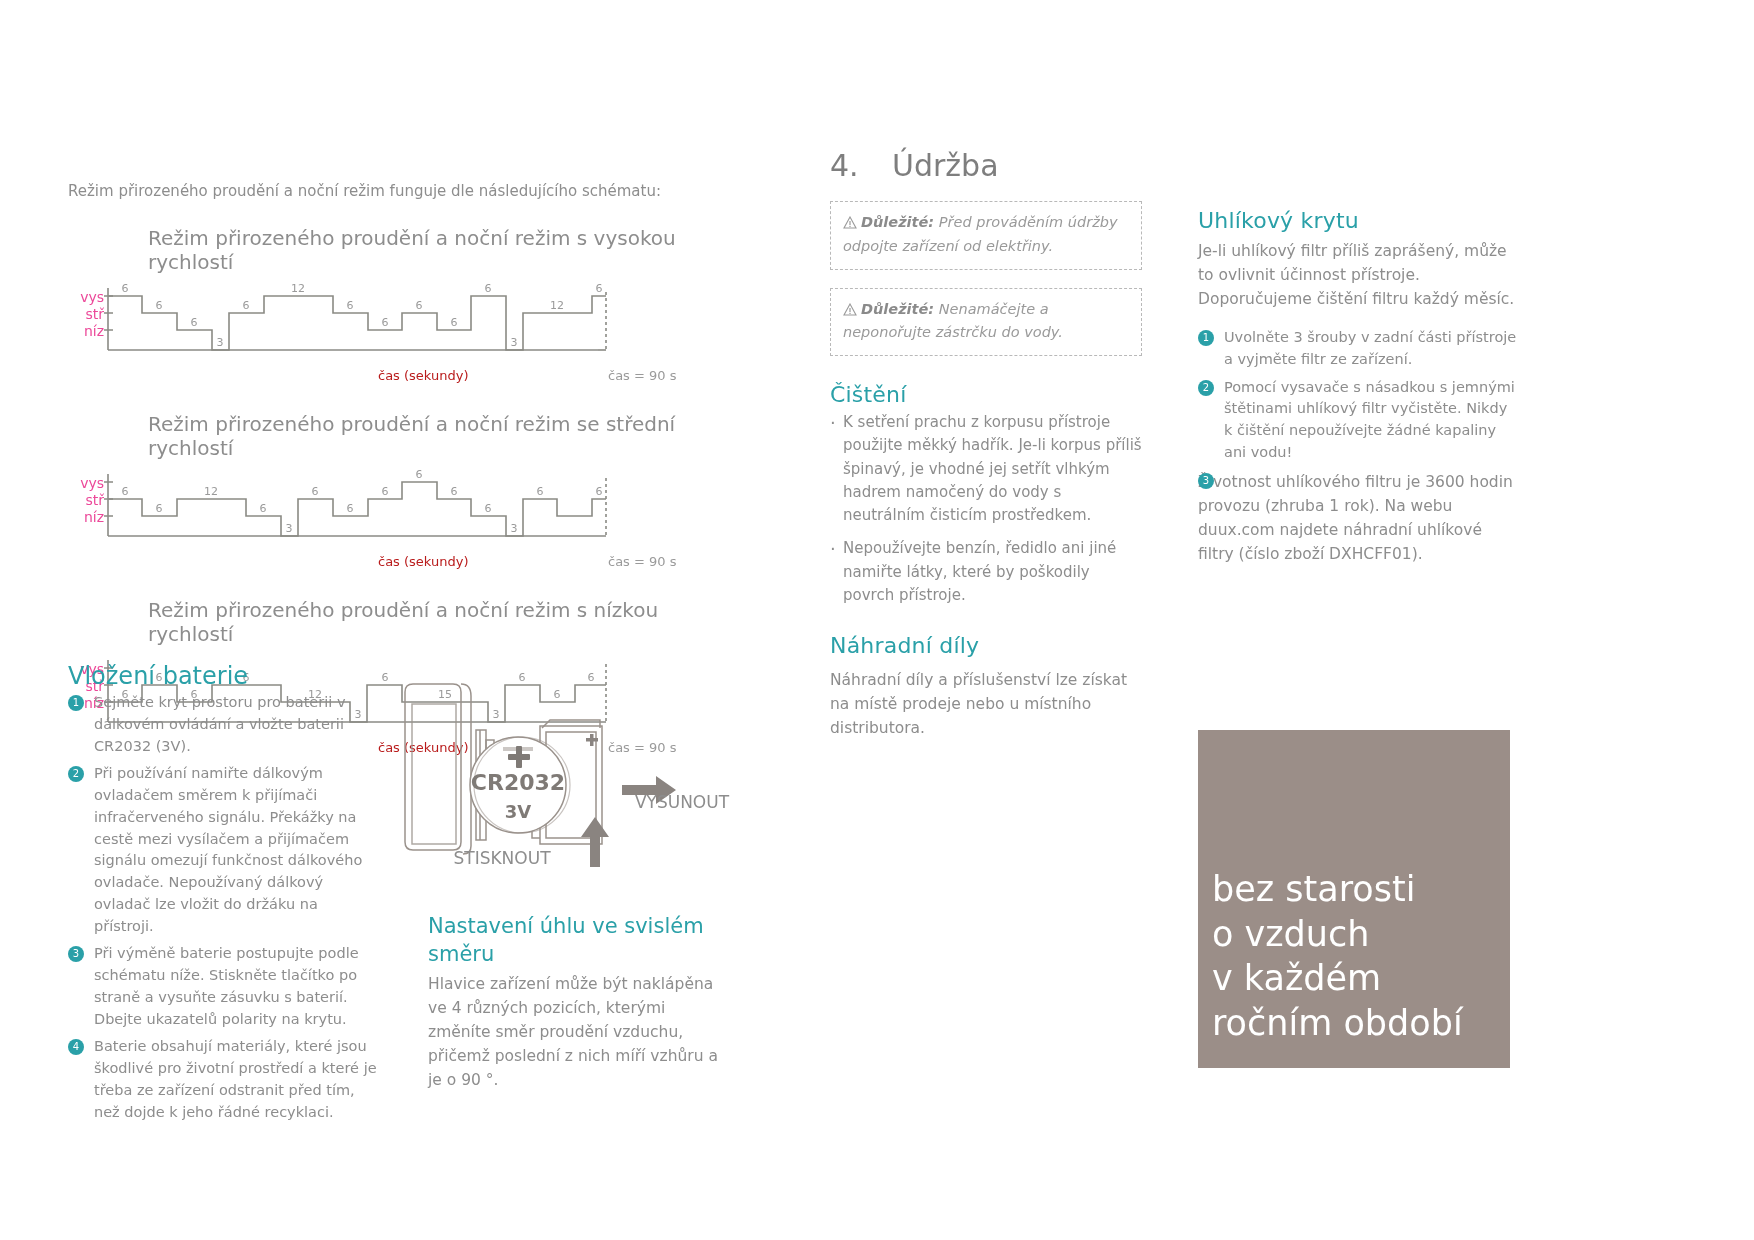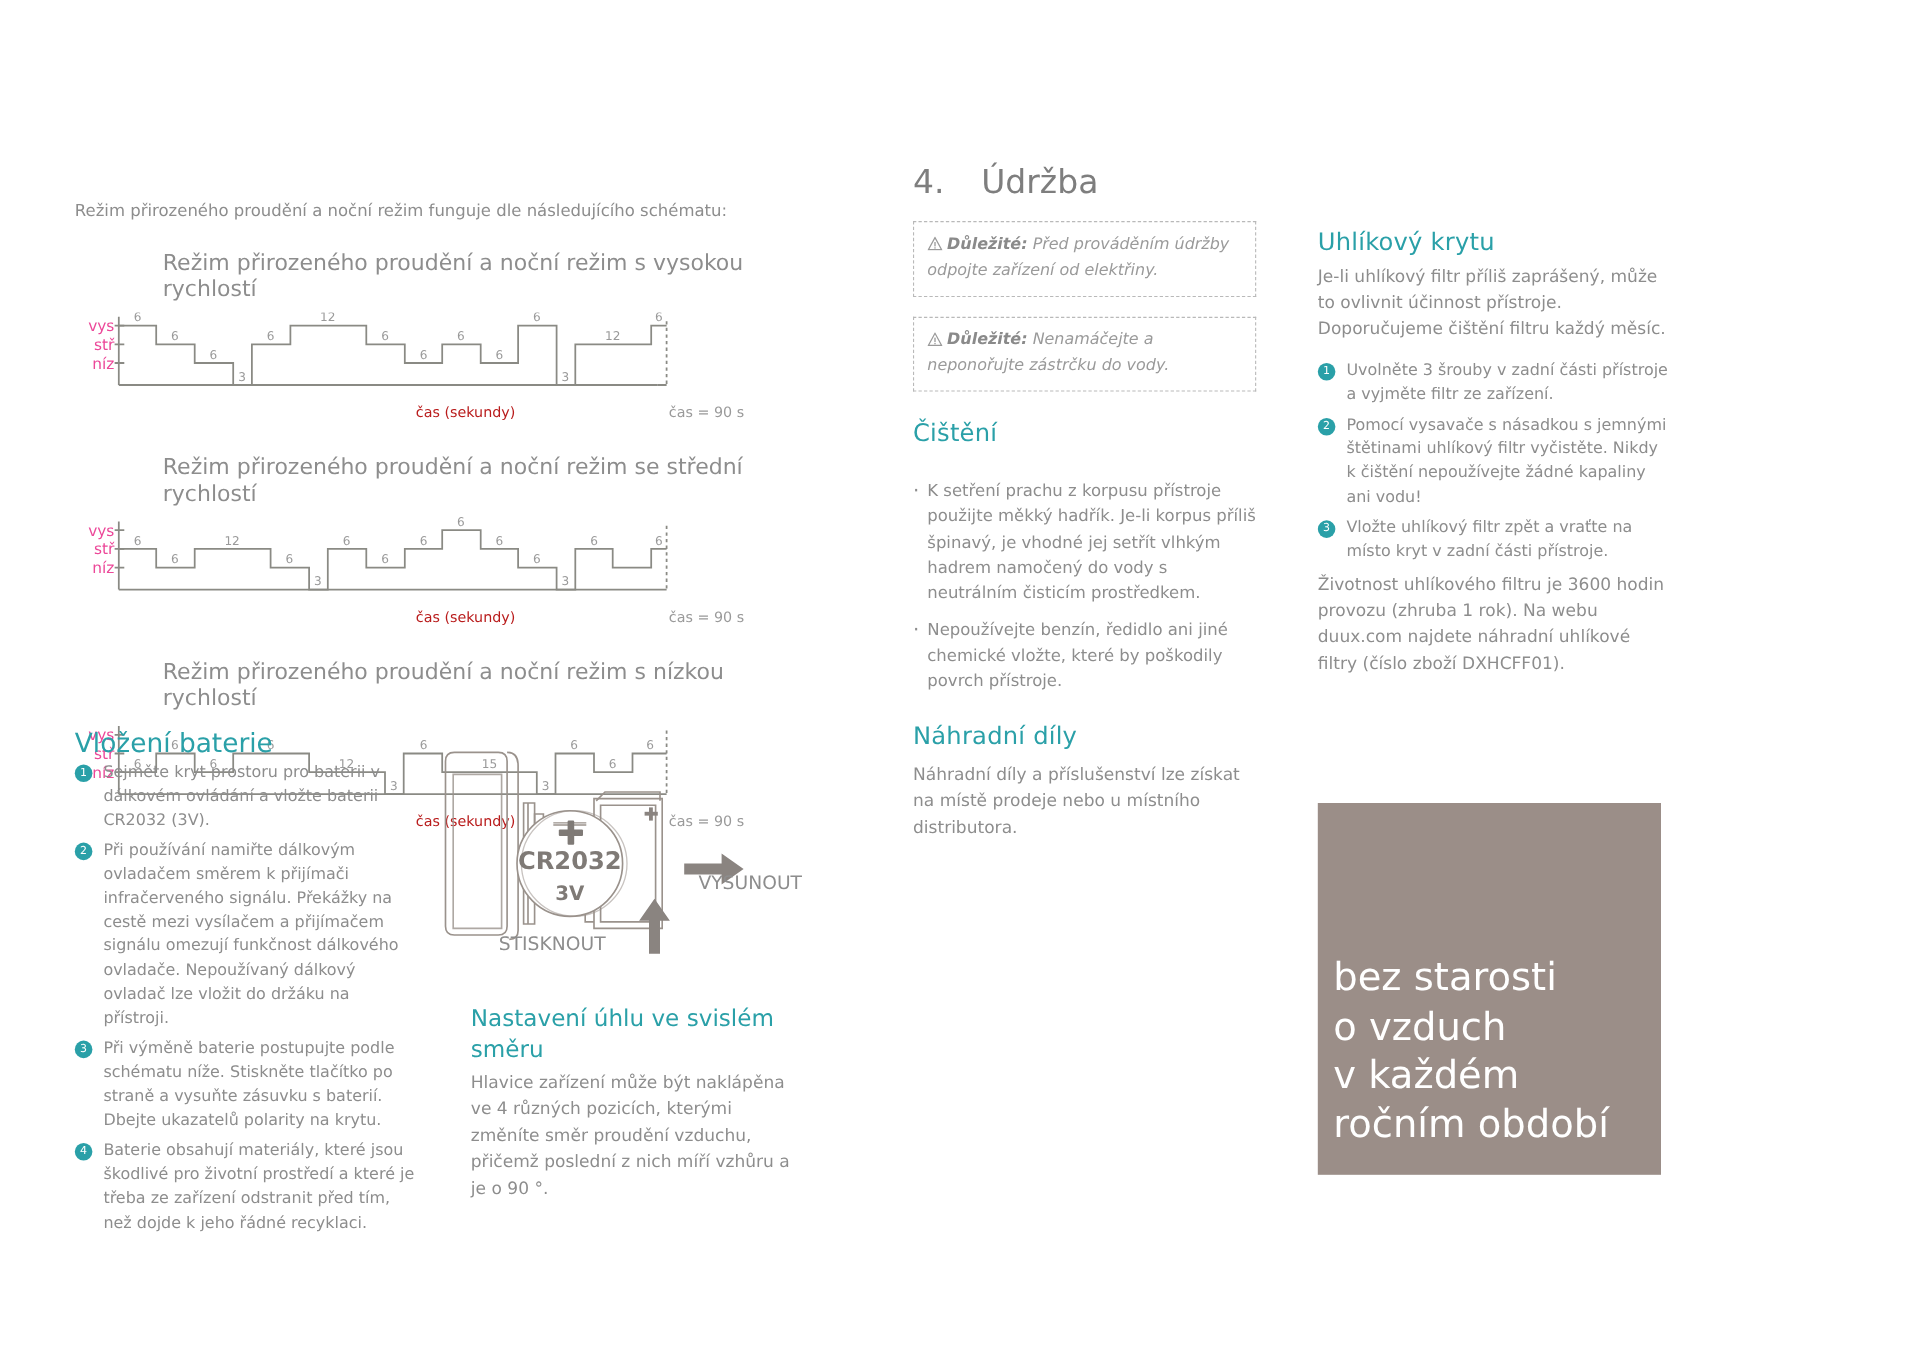--- a/index.html
+++ b/index.html
@@ -64,21 +64,21 @@
 
   .warn-box {
     border:1px dashed #b9b9b9; padding:10px 12px 11px 12px;
     margin-top:18px; font-style:italic; font-size:14.5px;
     line-height:1.5; color:#9a9a9a;
   }
   .warn-box b { font-style:italic; font-weight:700; color:#8a8a8a; }
   .warn-tri { display:inline-block; margin-right:4px; vertical-align:-2px; }
 
   .mid-head { margin-top:26px; }
-  .dash-list { list-style:none; margin-top:28px; }
+  .dash-list { list-style:none; margin-top:4px; }
   .dash-list li { position:relative; padding-left:13px; margin-bottom:10px;
                   font-size:15px; line-height:1.55; color:#8d8d8d; }
   .dash-list li:before { content:"\00B7"; position:absolute; left:0; top:-2px; font-size:18px; }
 
   
   #right-col { position:absolute; left:1198px; top:208px; width:320px; }
   #right-col p { margin-top:6px; }
   #carbon-list { margin-top:16px; }
   #life-text { margin-top:18px; }
 
@@ -332,21 +332,21 @@
           <rect x="6.4" y="5" width="1.2" height="4" fill="#9a9a9a"></rect>
           <rect x="6.4" y="9.8" width="1.2" height="1.2" fill="#9a9a9a"></rect>
         </svg>
       </span><b>Důležité:</b>
       <span>Nenamáčejte a neponořujte zástrčku do vody.</span>
     </div>
 
     <div class="teal-head mid-head">Čištění</div>
     <ul class="dash-list">
       <li>K setření prachu z korpusu přístroje použijte měkký hadřík. Je-li korpus příliš špinavý, je vhodné jej setřít vlhkým hadrem namočený do vody s neutrálním čisticím prostředkem.</li>
-      <li>Nepoužívejte benzín, ředidlo ani jiné chemické vložte, které by poškodily povrch přístroje.</li>
+      <li>Nepoužívejte benzín, ředidlo ani jiné namiřte látky, které by poškodily povrch přístroje.</li>
     </ul>
 
     <div class="teal-head mid-head">Náhradní díly</div>
     <p class="body-text" style="margin-top:10px;">Náhradní díly a příslušenství lze získat na místě prodeje nebo u místního distributora.</p>
   </div>
 
   <div id="right-col">
     <div class="teal-head">Uhlíkový krytu</div>
     <p class="body-text">Je-li uhlíkový filtr příliš zaprášený, může to ovlivnit účinnost přístroje. Doporučujeme čištění filtru každý měsíc.</p>
 
@@ -354,21 +354,20 @@
       <li>
         <span class="bullet-num">1</span>
         <span>Uvolněte 3 šrouby v zadní části přístroje a vyjměte filtr ze zařízení.</span>
       </li>
       <li>
         <span class="bullet-num">2</span>
         <span>Pomocí vysavače s násadkou s jemnými štětinami uhlíkový filtr vyčistěte. Nikdy k čištění nepoužívejte žádné kapaliny ani vodu!</span>
       </li>
       <li>
         <span class="bullet-num">3</span>
-        <span>Vložte uhlíkový filtr zpět a vraťte na místo kryt v zadní části přístroje.</span>
       </li>
     </ul>
 
     <p id="life-text" class="body-text">Životnost uhlíkového filtru je 3600 hodin provozu (zhruba 1 rok). Na webu duux.com najdete náhradní uhlíkové filtry (číslo zboží DXHCFF01).</p>
   </div>
 
   <div id="tagline">
     <div id="tagline-text" style="white-space:pre-line;">bez starosti
 o vzduch
 v každém

